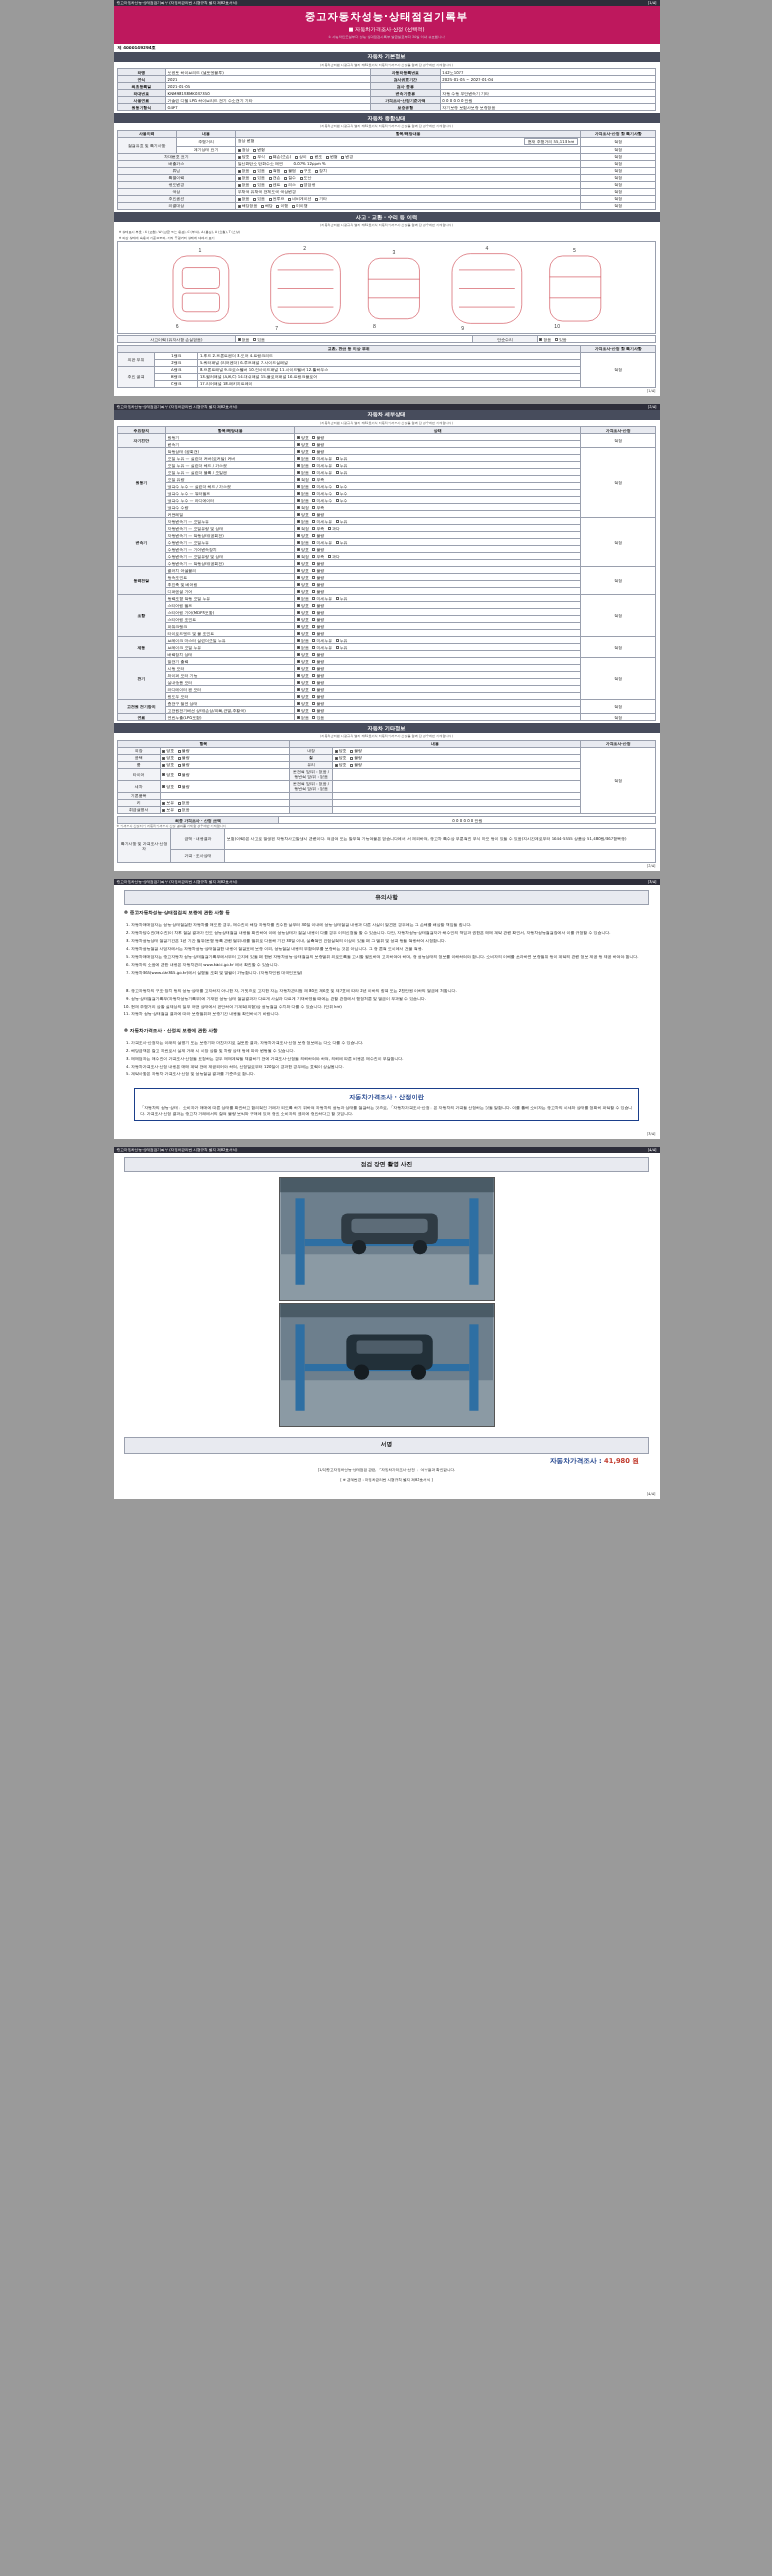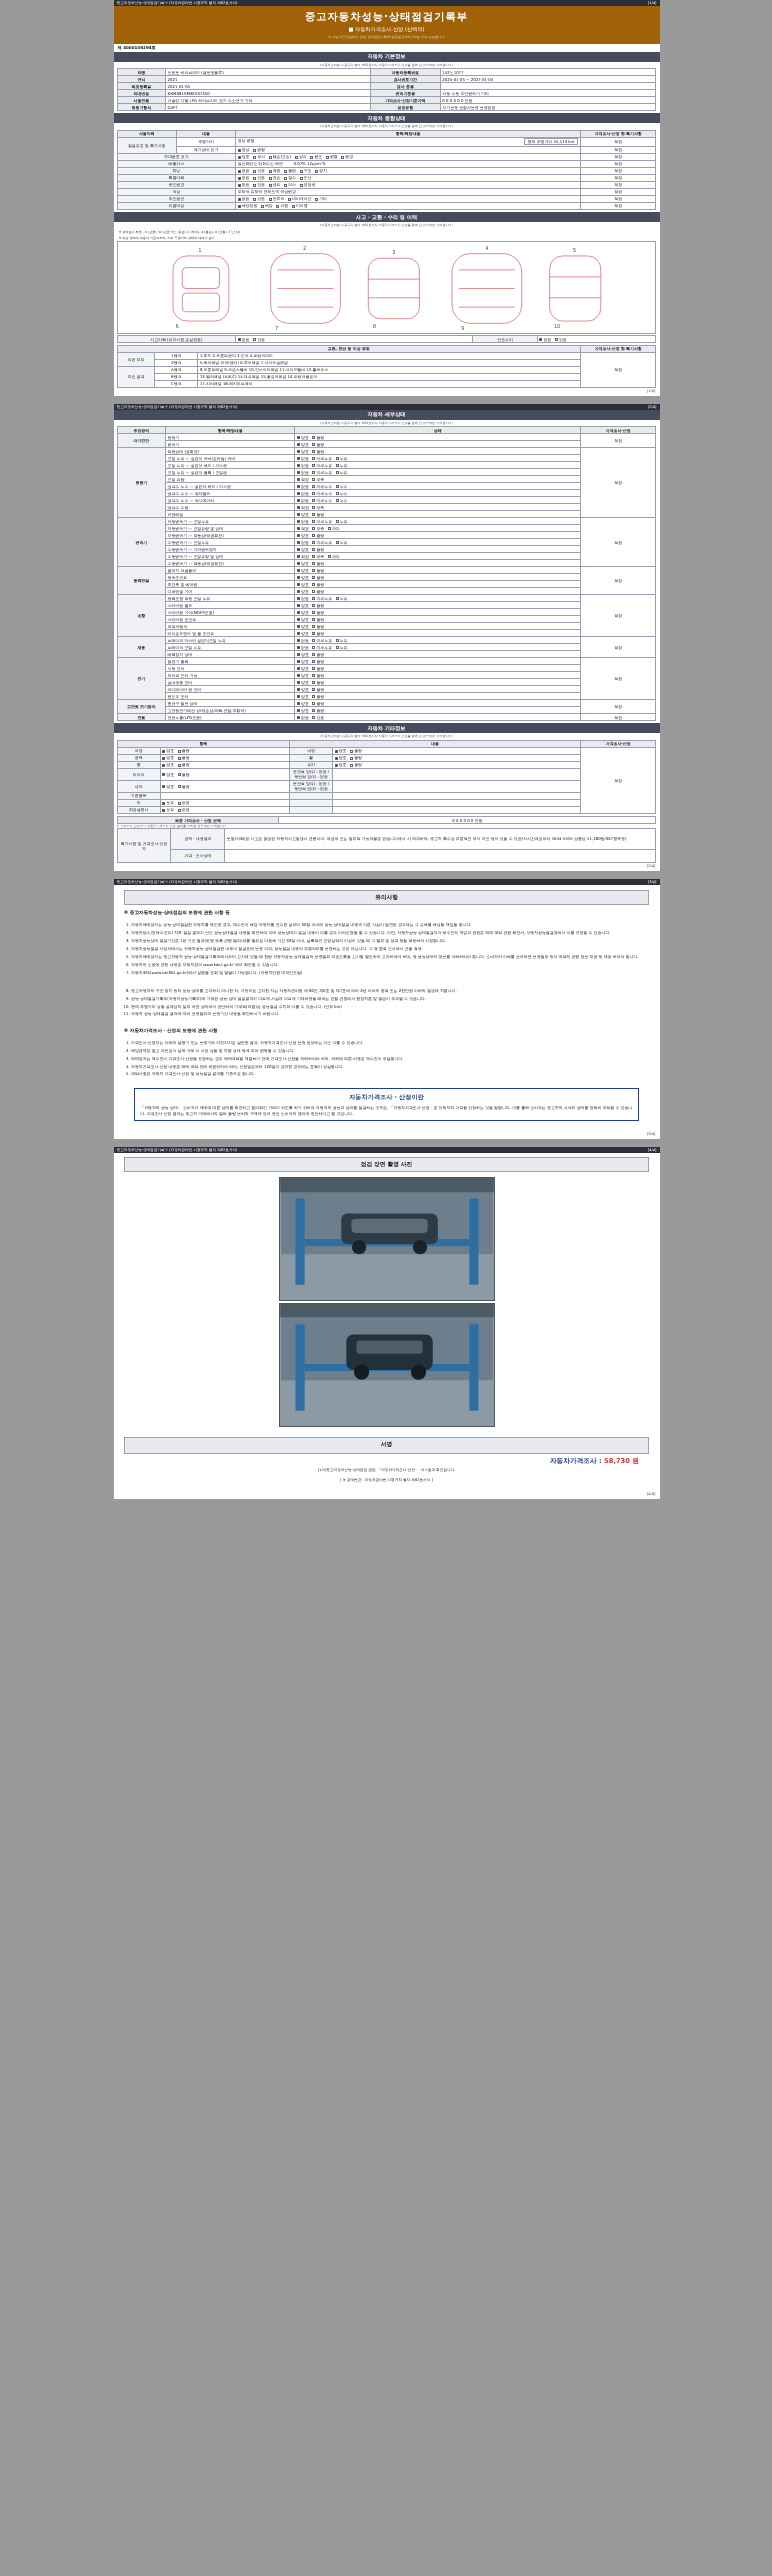--- a/index.html
+++ b/index.html
@@ -14,21 +14,21 @@
     width:546px; margin:0 auto; background:#fff;
     position:relative; padding:0 0 2.1px 0;
   }
   .page + .page { margin-top:8.2px; }
   .pagebar {
     background:#2e2e3a; color:#fff; font-size:3.6px; padding:1px 3.1px;
     display:flex; justify-content:space-between;
   }
   .pagefoot { text-align:right; font-size:3.6px; color:#444; padding:1px 4.1px; }
   .hdr {
-    background:#a16207; color:#fff; text-align:center; padding:4.1px 0 5.2px 0;
+    background:#be185d; color:#fff; text-align:center; padding:4.1px 0 5.2px 0;
   }
   .hdr h1 { margin:0; font-size:10.3px; letter-spacing:1px; font-weight:bold; }
   .hdr h2 { margin:2.1px 0 0 0; font-size:5.2px; font-weight:normal; }
   .hdr .sub { font-size:3.3px; color:#cfd2dd; margin-top:1.5px; }
   .docno { font-size:4.1px; font-weight:bold; padding:1.5px 4.1px; background:#fff; }
   .secbar {
     background:#474c5c; color:#fff; text-align:center; font-size:5.2px;
     font-weight:bold; padding:1.5px 0;
   }
   .secnote { background:#fff; text-align:center; font-size:3.1px; color:#555; padding:1px 0 1.5px; }
@@ -657,21 +657,21 @@
         <rect x="150" y="72" width="130" height="26" rx="6" fill="#4e5d69"></rect>
         <circle cx="160" cy="134" r="15" fill="#151c21"></circle>
         <circle cx="272" cy="134" r="15" fill="#151c21"></circle>
         <rect x="0" y="0" width="420" height="26" fill="#4a5b66"></rect>
       </svg>
     </div>
 
     <div class="signbar" style="margin-top:5.2px">서명</div>
     <div class="price">
       <span class="lab">자동차가격조사 :</span>
-      <span class="redtxt">58,730 원</span>
+      <span class="redtxt">41,980 원</span>
     </div>
     <div class="finalnote">[1/1]중고자동차성능·상태점검 관련, 「자동차가격조사·산정 」 여부결과 확인합니다.</div>
     <div class="finalnote">[ ※ 관계법령 : 자동차관리법 시행규칙 별지 제82호서식 ]</div>
   </div>
 
   <div class="pagefoot">[4/4]</div>
 </div>
 
 
 </body></html>

